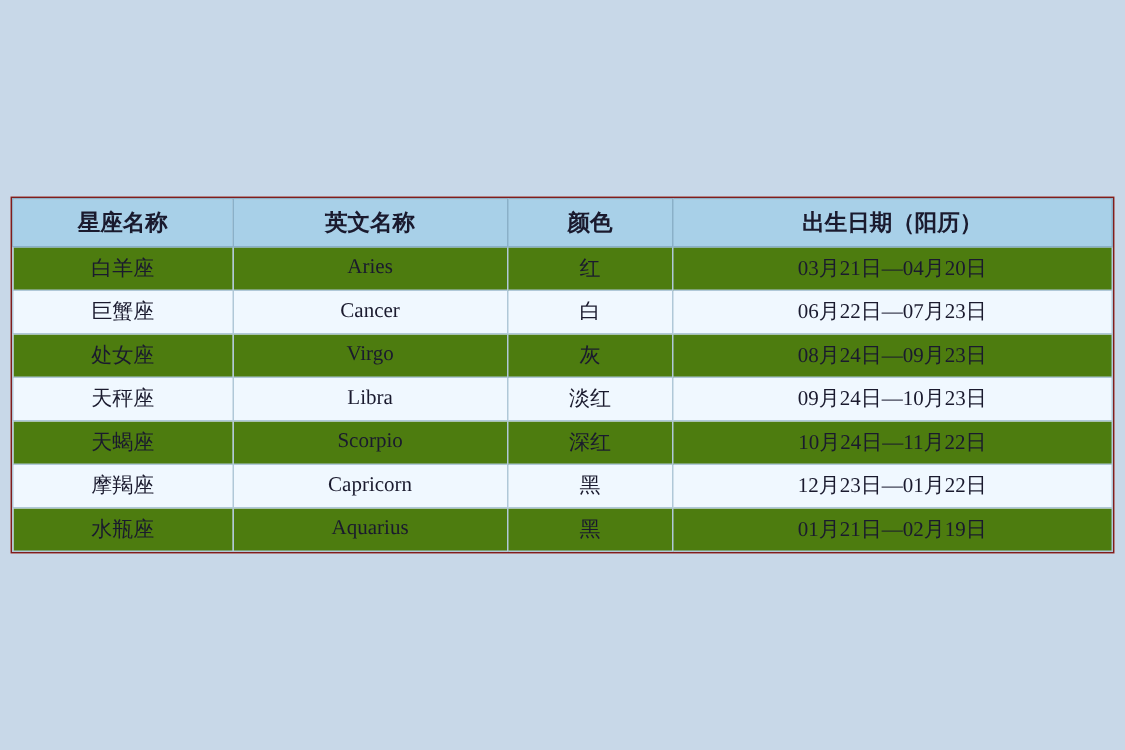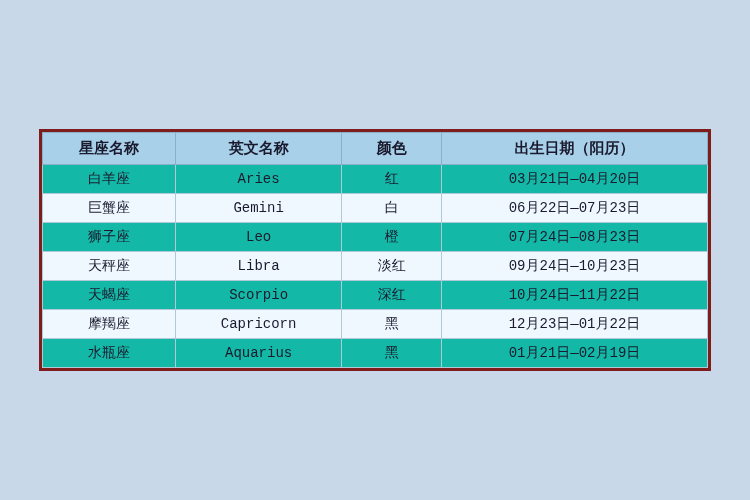--- a/index.html
+++ b/index.html
@@ -13,23 +13,22 @@
       height: 500px;
       background-color: #c8d8e8;
       display: flex;
       align-items: center;
       justify-content: center;
       font-family: "SimSun", "宋体", serif;
     }
 
     .table-container {
       background-color: #ffffff;
-      border: 3px solid #7f1d1d;
-      width: 672px;
-      font-family: Liberation Mono, monospace;
+      border: 1px solid #7f1d1d;
+      width: 736px;
     }
 
     table {
       width: 100%;
       border-collapse: collapse;
     }
 
     thead tr {
       background-color: #a8d0e8;
     }
@@ -37,21 +36,21 @@
     thead th {
       border: 1px solid #8ab0c8;
       padding: 6px 10px;
       text-align: center;
       font-size: 15px;
       font-weight: bold;
       color: #1a1a2e;
     }
 
     tbody tr {
-      background-color: #14b8a6;
+      background-color: #4d7c0f;
     }
 
     tbody tr:nth-child(even) {
       background-color: #f0f8ff;
     }
 
     tbody td {
       border: 1px solid #b0c8d8;
       padding: 5px 10px;
       text-align: center;
@@ -89,29 +88,29 @@
     </thead>
     <tbody id="table-body">
     <tr>
           <td>白羊座</td>
           <td>Aries</td>
           <td>红</td>
           <td>03月21日—04月20日</td>
         </tr>
         <tr>
           <td>巨蟹座</td>
-          <td>Gemini</td>
+          <td>Cancer</td>
           <td>白</td>
           <td>06月22日—07月23日</td>
         </tr>
         <tr>
-          <td>狮子座</td>
-          <td>Leo</td>
-          <td>橙</td>
-          <td>07月24日—08月23日</td>
+          <td>处女座</td>
+          <td>Virgo</td>
+          <td>灰</td>
+          <td>08月24日—09月23日</td>
         </tr>
         <tr>
           <td>天秤座</td>
           <td>Libra</td>
           <td>淡红</td>
           <td>09月24日—10月23日</td>
         </tr>
         <tr>
           <td>天蝎座</td>
           <td>Scorpio</td>

